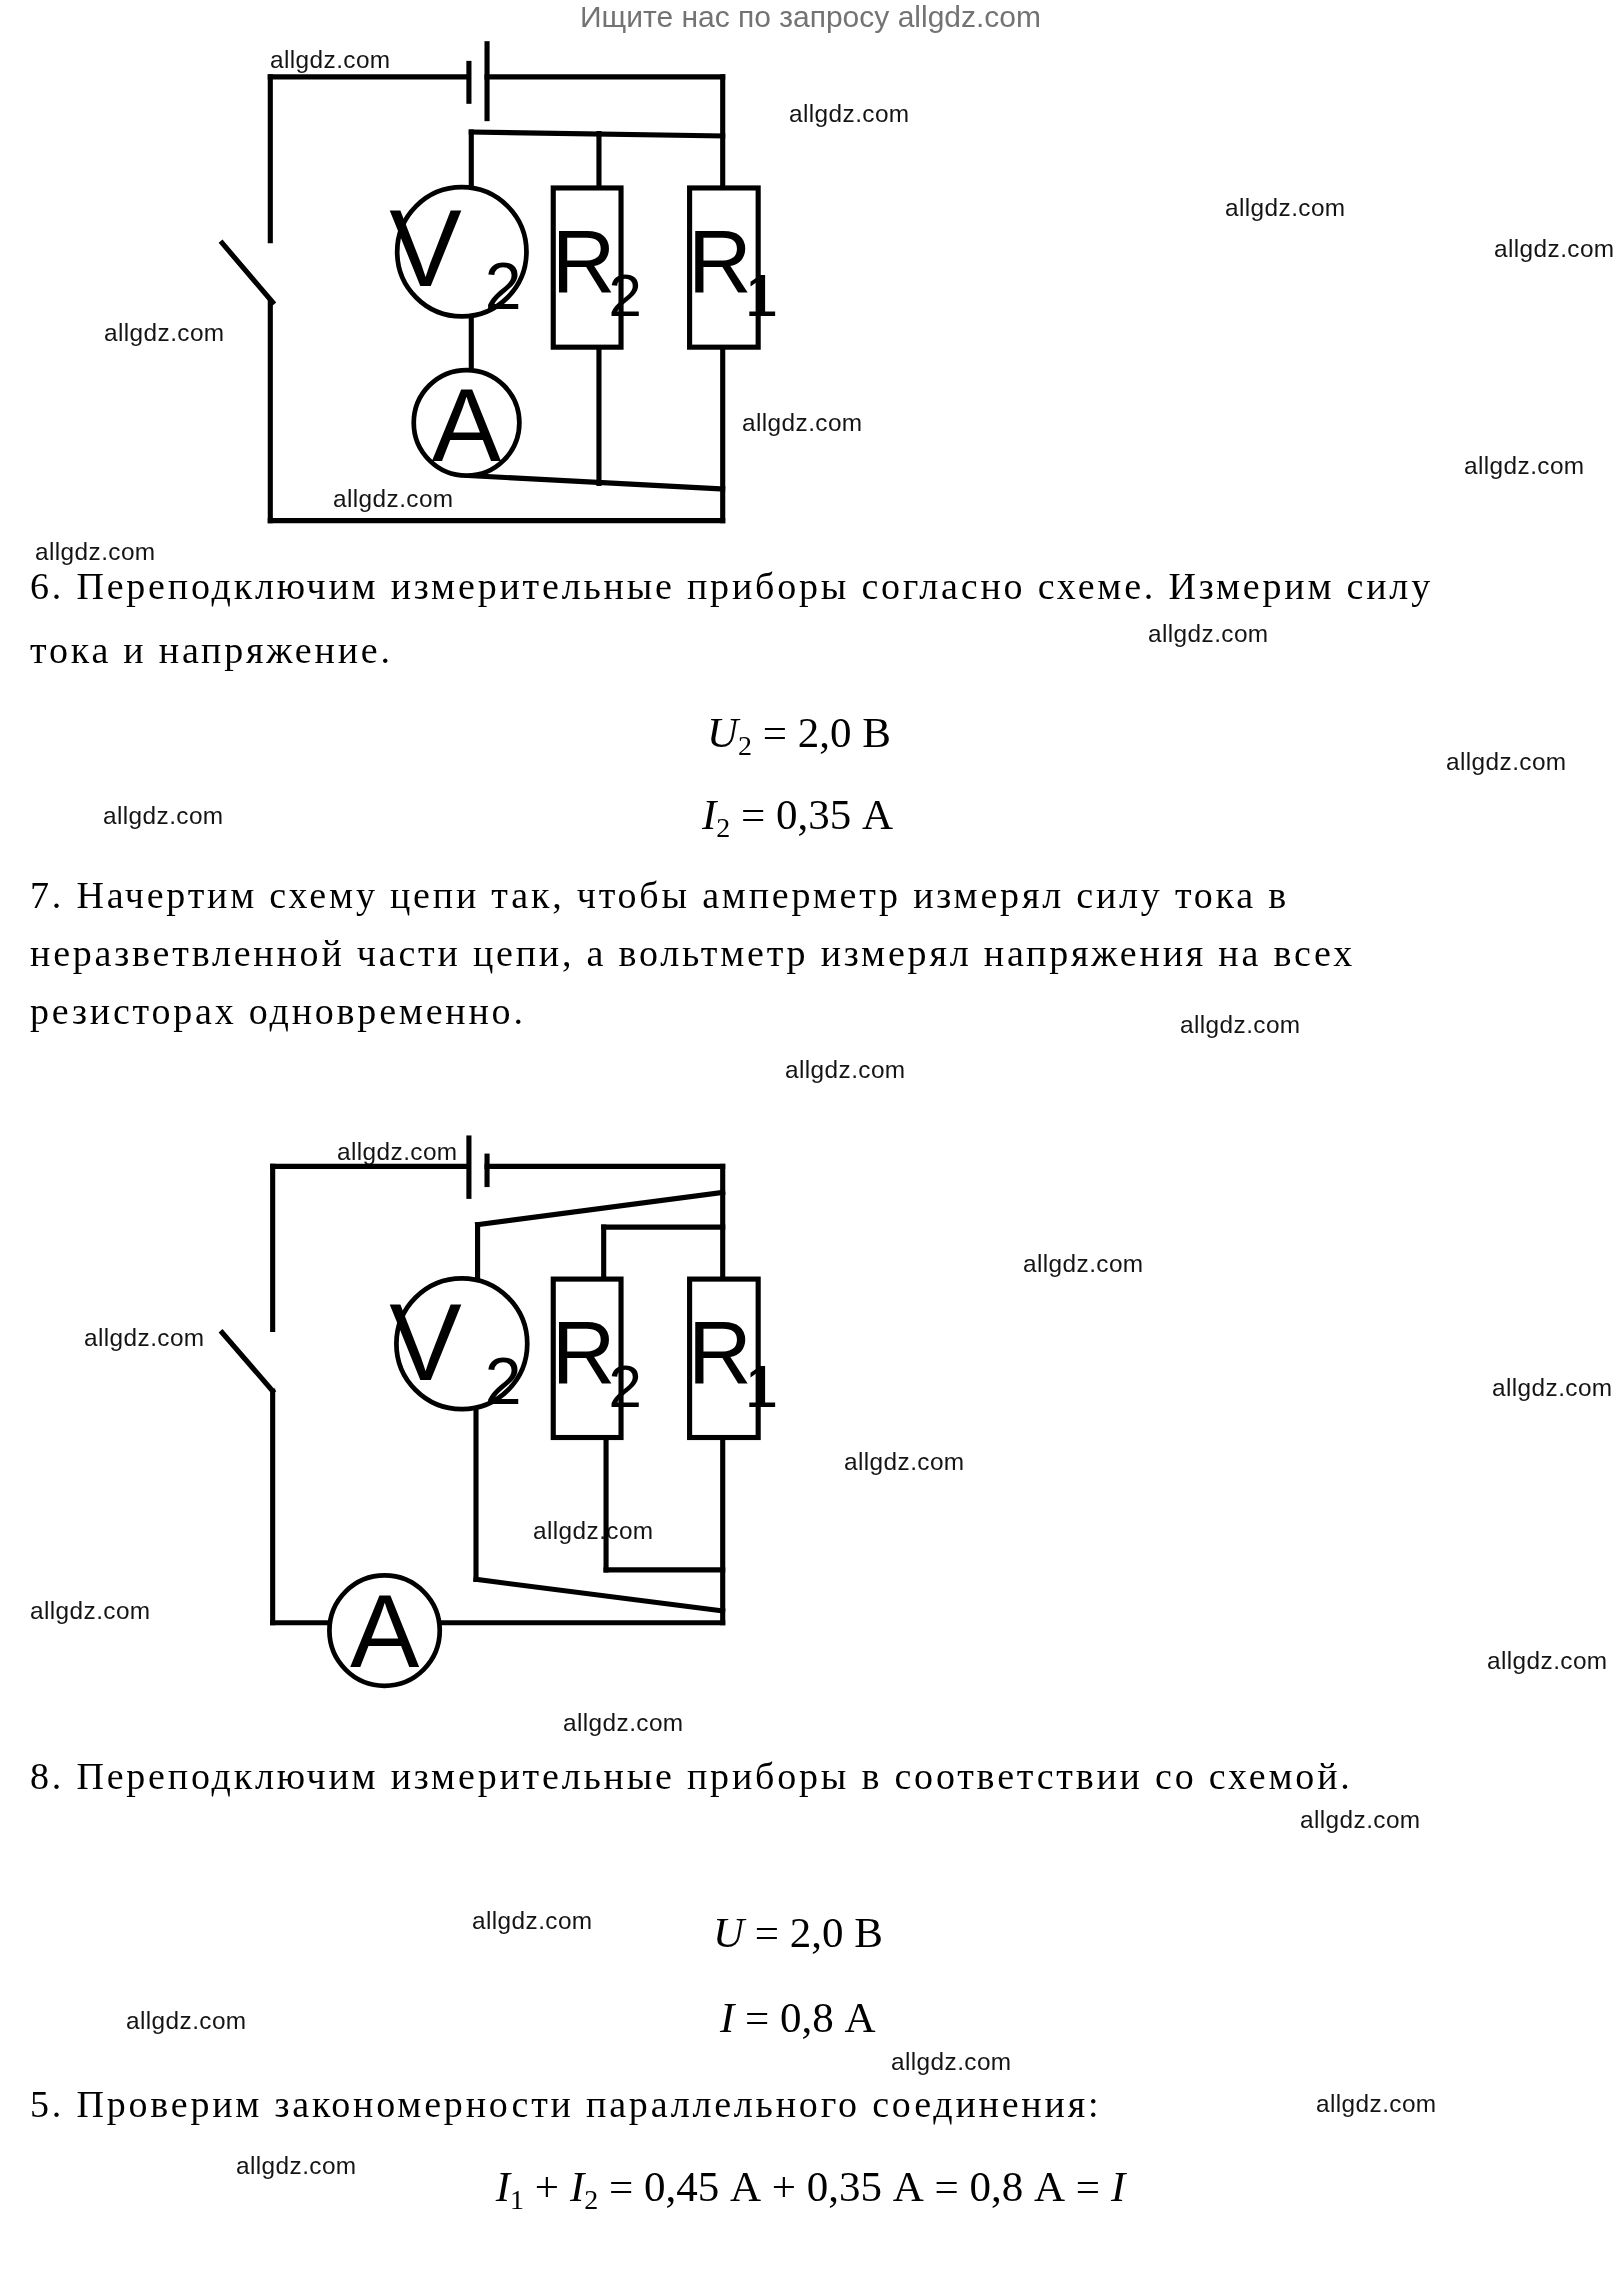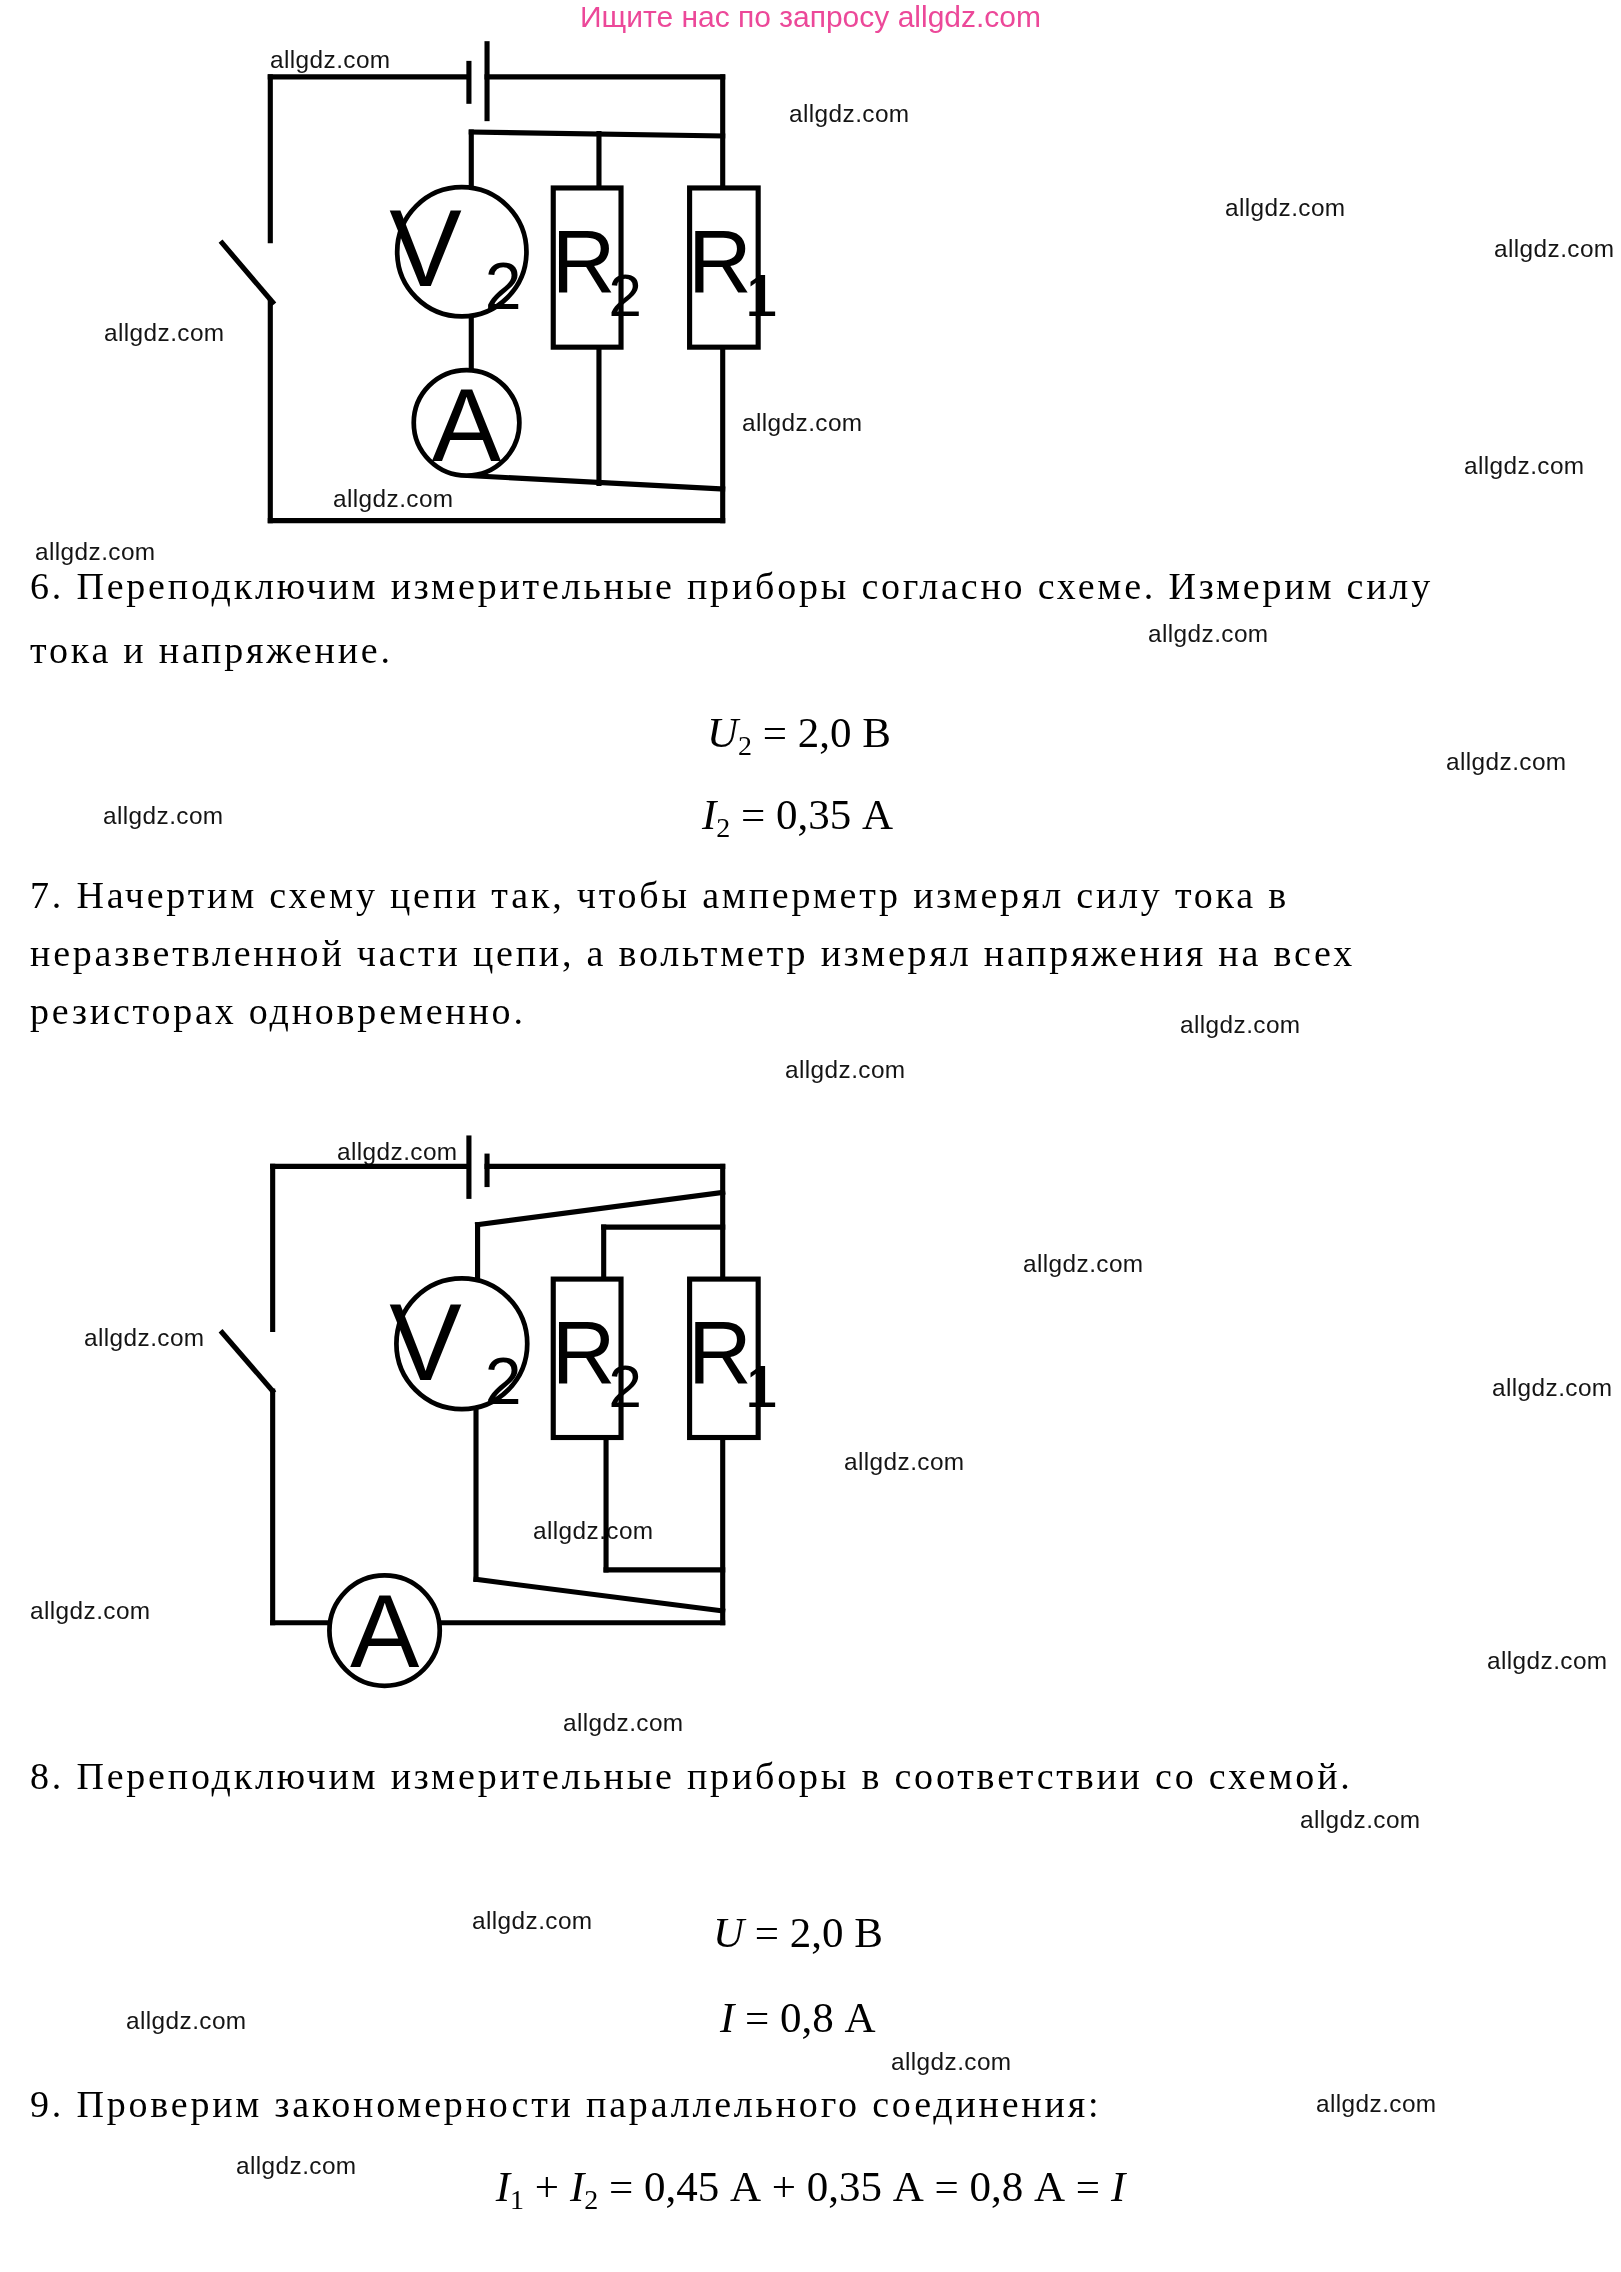--- a/index.html
+++ b/index.html
@@ -53,21 +53,21 @@
   .lblVs{font-size:84px;}
   .lblR{font-size:112px;}
   .lblRs{font-size:76px;}
   .lblA{font-size:132px;}
 </style>
 </head>
 <body>
 
 <div id="page">
 
-  <div id="promo-banner" class="banner" style="color: #ec4899;">Ищите нас по запросу allgdz.com</div>
+  <div id="promo-banner" class="banner" style="color: #737373;">Ищите нас по запросу allgdz.com</div>
 
   <div id="watermark-layer">
       <span class="wm" style="left: 270px; top: 47px; color: rgb(20, 20, 20);">allgdz.com</span>
       <span class="wm" style="left: 789px; top: 101px; color: rgb(20, 20, 20);">allgdz.com</span>
       <span class="wm" style="left: 1225px; top: 195px; color: rgb(20, 20, 20);">allgdz.com</span>
       <span class="wm" style="left: 1494px; top: 236px; color: rgb(20, 20, 20);">allgdz.com</span>
       <span class="wm" style="left: 104px; top: 320px; color: rgb(20, 20, 20);">allgdz.com</span>
       <span class="wm" style="left: 742px; top: 410px; color: rgb(20, 20, 20);">allgdz.com</span>
       <span class="wm" style="left: 1464px; top: 453px; color: rgb(20, 20, 20);">allgdz.com</span>
       <span class="wm" style="left: 333px; top: 486px; color: rgb(20, 20, 20);">allgdz.com</span>
@@ -181,21 +181,21 @@
 
   <div class="bodyline" style="left:30px;top:1755px">8. Переподключим измерительные приборы в соответствии со схемой.</div>
 
   <div class="formula" style="left:713px;top:1908px">
     <span class="fvar">U</span><span> = 2,0 В</span>
   </div>
   <div class="formula" style="left:720px;top:1993px">
     <span class="fvar">I</span><span> = 0,8 А</span>
   </div>
 
-  <div class="bodyline" style="left:30px;top:2083px">9. Проверим закономерности параллельного соединения:</div>
+  <div class="bodyline" style="left:30px;top:2083px">5. Проверим закономерности параллельного соединения:</div>
 
   <div class="formula" style="left:50%;top:2162px;transform:translateX(-50%)">
     <span class="fvar">I</span><sub>1</sub><span> + </span><span class="fvar">I</span><sub>2</sub><span> = 0,45 А + 0,35 А = 0,8 А = </span><span class="fvar">I</span>
   </div>
 
 
 </div>
 
 
 </body></html>

